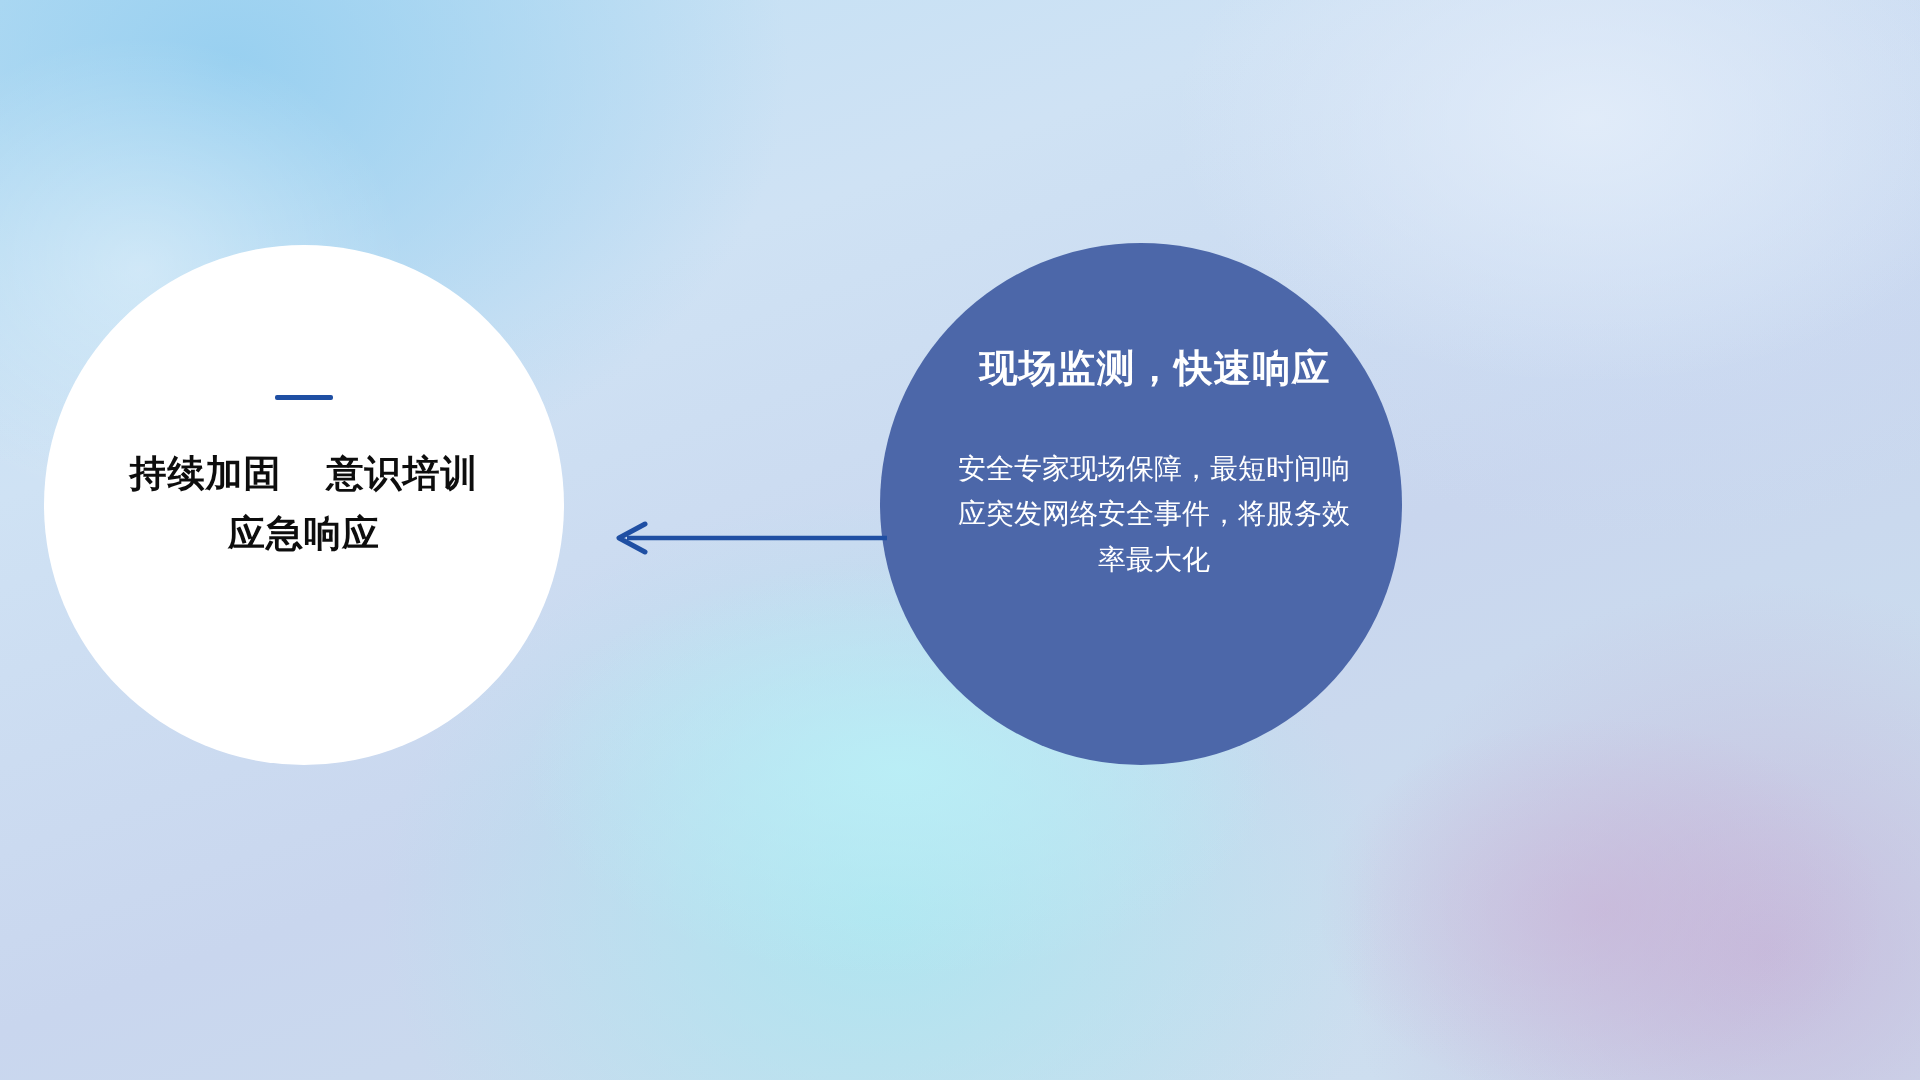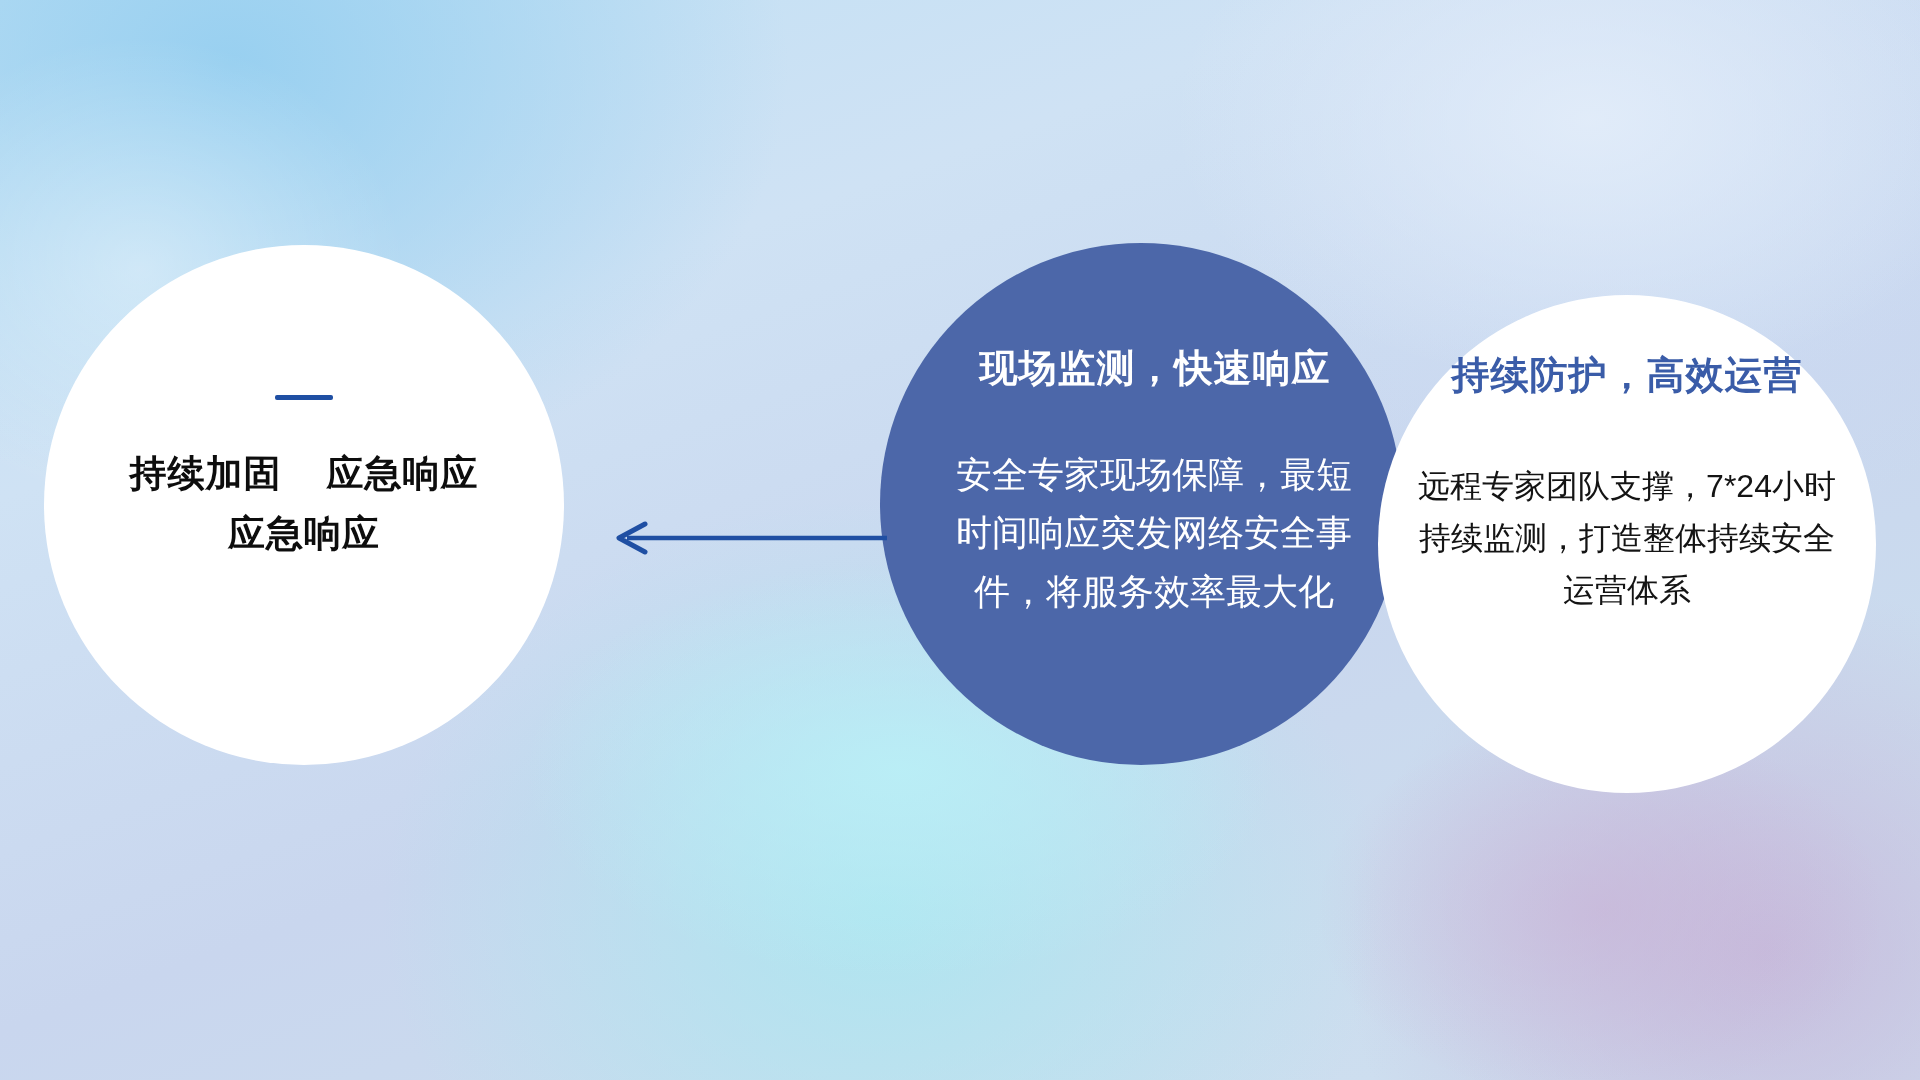--- a/index.html
+++ b/index.html
@@ -117,21 +117,21 @@
     letter-spacing: 1px;
     white-space: nowrap;
     text-align: center;
     width: 560px;
     margin-left: 28px;
   }
   .mid-body {
     margin-top: 52px;
     width: 400px;
     color: #ffffff;
-    font-size: 36px;
+    font-size: 28px;
     line-height: 1.62;
     text-align: center;
     margin-left: 26px;
   }
 
   
   .right-title {
     margin-top: 55px;
     color: #3a5ca8;
     font-weight: bold;
@@ -165,33 +165,29 @@
 <div class="slide">
 
   <div class="bloom bloom-white-left"></div>
   <div class="bloom bloom-pale-top"></div>
   <div class="bloom bloom-cyan"></div>
   <div class="bloom bloom-violet"></div>
 
   <div class="circle circle-left">
     <div class="left-rule"></div>
     <div class="left-lines">
-      <span class="ln">持续加固    应急响应</span>
+      <span class="ln">持续加固    意识培训</span>
       <span class="ln">应急响应</span>
     </div>
   </div>
 
   <div class="circle circle-mid">
     <div class="mid-title">现场监测，快速响应</div>
     <div class="mid-body">安全专家现场保障，最短时间响应突发网络安全事件，将服务效率最大化</div>
   </div>
 
-  <div class="circle circle-right">
-    <div class="right-title">持续防护，高效运营</div>
-    <div class="right-body">远程专家团队支撑，7*24小时持续监测，打造整体持续安全运营体系</div>
-  </div>
 
   <svg class="arrow" viewBox="0 0 285 36">
     <line x1="282" y1="18" x2="22" y2="18" stroke="#1f4fa3" stroke-width="4.5"></line>
     <polyline points="40,4 14,18 40,32" fill="none" stroke="#1f4fa3" stroke-width="5" stroke-linecap="round" stroke-linejoin="round"></polyline>
   </svg>
 
 </div>
 
 </body></html>

